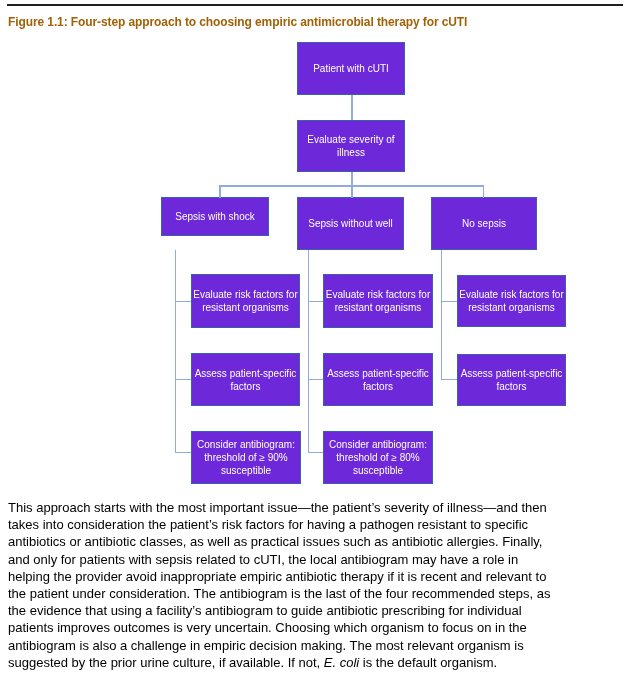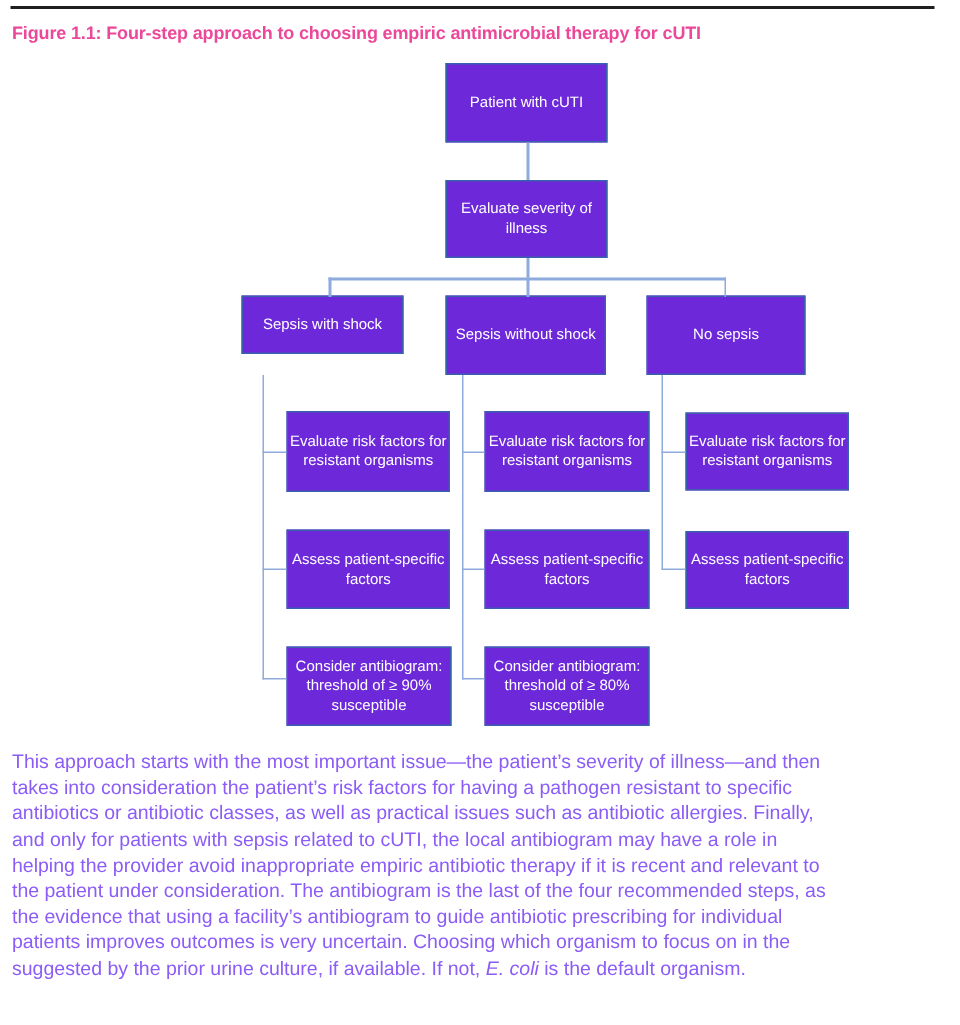--- a/index.html
+++ b/index.html
@@ -17,21 +17,21 @@
     width: 616px; height: 2px;
     background: #1f1f1f;
   }
   .figure-title {
     position: absolute;
     left: 8px; top: 15px;
     width: 620px;
     font-size: 12px;
     font-weight: bold;
     letter-spacing: -0.1px;
-    color: #ec4899;
+    color: #a16207;
     white-space: nowrap;
   }
   .node {
     position: absolute;
     background: #6d28d9;
     border: 1px solid #3a60ad;
     box-sizing: border-box;
     display: flex;
     align-items: center;
     justify-content: center;
@@ -48,21 +48,21 @@
     background: #8faadc;
   }
   .vline { width: 1.5px; }
   .hline { height: 1.5px; }
   .figure-caption {
     position: absolute;
     left: 8px; top: 499px;
     width: 630px;
     font-size: 13px;
     line-height: 17.2px;
-    color: #8b5cf6;
+    color: #000000;
   }
   .caption-line { white-space: nowrap; }
   .caption-italic { font-style: italic; margin-top: 12px; }
 </style>
 </head>
 <body>
 
 <div class="stage">
 
   <div class="top-rule"></div>
@@ -75,21 +75,21 @@
 
   <div class="node" style="left:297px;top:120px;width:108px;height:52px">
     <span class="node-label">Evaluate severity of
 illness</span>
   </div>
 
   <div class="node" style="left:161px;top:197px;width:108px;height:39px">
     <span class="node-label">Sepsis with shock</span>
   </div>
   <div class="node" style="left:297px;top:197px;width:107px;height:53px">
-    <span class="node-label">Sepsis without shock</span>
+    <span class="node-label">Sepsis without well</span>
   </div>
   <div class="node" style="left:431px;top:197px;width:106px;height:53px">
     <span class="node-label">No sepsis</span>
   </div>
 
   <div class="node" style="left:191px;top:274px;width:109px;height:54px">
     <span class="node-label">Evaluate risk factors for
 resistant organisms</span>
   </div>
   <div class="node" style="left:191px;top:353px;width:109px;height:53px">
@@ -148,16 +148,17 @@
 
   <div class="figure-caption">
     <div class="caption-line">This approach starts with the most important issue—the patient’s severity of illness—and then</div>
     <div class="caption-line">takes into consideration the patient’s risk factors for having a pathogen resistant to specific</div>
     <div class="caption-line">antibiotics or antibiotic classes, as well as practical issues such as antibiotic allergies. Finally,</div>
     <div class="caption-line">and only for patients with sepsis related to cUTI, the local antibiogram may have a role in</div>
     <div class="caption-line">helping the provider avoid inappropriate empiric antibiotic therapy if it is recent and relevant to</div>
     <div class="caption-line">the patient under consideration. The antibiogram is the last of the four recommended steps, as</div>
     <div class="caption-line">the evidence that using a facility’s antibiogram to guide antibiotic prescribing for individual</div>
     <div class="caption-line">patients improves outcomes is very uncertain. Choosing which organism to focus on in the</div>
+    <div class="caption-line">antibiogram is also a challenge in empiric decision making. The most relevant organism is</div>
     <div class="caption-line"><span>suggested by the prior urine culture, if available. If not, </span><span class="caption-italic">E. coli</span><span> is the default organism.</span></div>
   </div>
 
 </div>
 
 </body></html>

